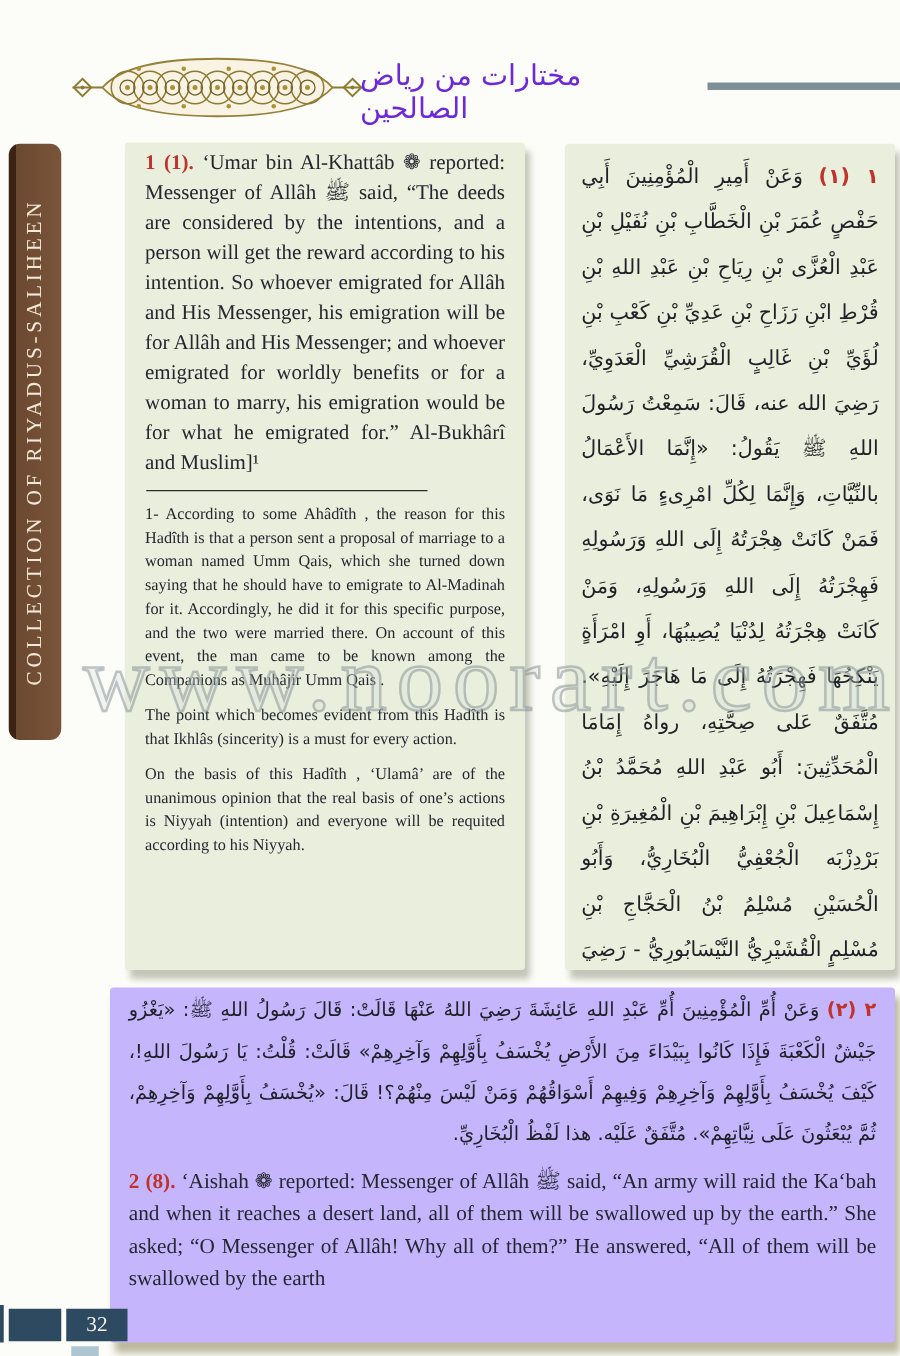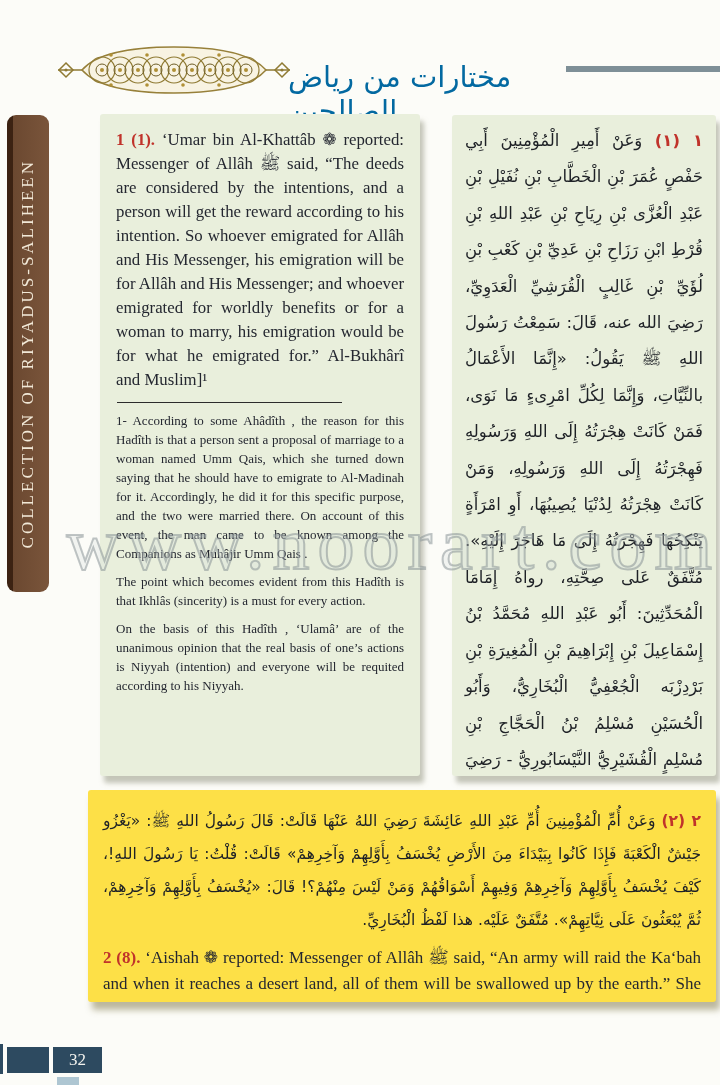--- a/index.html
+++ b/index.html
@@ -4,46 +4,46 @@
 <style>
   html,body{margin:0;padding:0;}
   body{
     width:720px;height:1085px;position:relative;overflow:hidden;
     background:#fcfcf8;
     font-family:"Liberation Serif", serif;
   }
   
   .ornament{position:absolute;left:56px;top:44px;width:236px;height:52px;}
   .hdr-title{
-    position:absolute;right:162px;top:60px;width:270px;
+    position:absolute;right:162px;top:48px;width:270px;
     direction:rtl;text-align:left;
     font-family:"DejaVu Sans", sans-serif;
-    font-size:29px;color:#0369a1;letter-spacing:0px;
+    font-size:23px;color:#6d28d9;letter-spacing:0px;
   }
   .hdr-rule{position:absolute;left:566px;top:66px;width:154px;height:6px;background:#7e8f97;}
   
   .spine{
     position:absolute;left:7px;top:115px;width:42px;height:477px;
     background:linear-gradient(90deg,#3c2212 0,#3c2212 6px,#6b4830 6px,#7a553b 100%);
     border-radius:9px;display:flex;align-items:center;justify-content:center;
     z-index:2;
   }
   .spine span{
     writing-mode:vertical-rl;transform:rotate(180deg);
     color:#f2e9d8;font-size:17px;letter-spacing:3px;white-space:nowrap;
     font-family:"Liberation Serif", serif;
   }
   
   .panel{position:absolute;background:#e9efdc;border-radius:3px;z-index:1;}
   .panel.green{box-shadow:4px 7px 5px rgba(150,152,132,.55);}
-  .en-panel{left:100px;top:114px;width:320px;height:662px;padding:14px 16px;box-sizing:border-box;overflow:hidden;}
+  .en-panel{left:100px;top:114px;width:320px;height:662px;padding:4px 16px;box-sizing:border-box;overflow:hidden;}
   .ar-panel{left:452px;top:115px;width:264px;height:661px;padding:8px 13px;box-sizing:border-box;overflow:hidden;}
   .yellow-panel{
-    left:88px;top:790px;width:628px;height:212px;padding:15px 15px;box-sizing:border-box;
-    background:#fde047;box-shadow:4px 8px 6px rgba(125,118,70,.5);overflow:hidden;
+    left:88px;top:790px;width:628px;height:284px;padding:2px 15px;box-sizing:border-box;
+    background:#c4b5fd;box-shadow:4px 8px 6px rgba(125,118,70,.5);overflow:hidden;
   }
   
   .red{color:#c0332b;font-weight:bold;}
   .en-main{
     margin:0;font-size:16.8px;line-height:24px;color:#242730;
     text-align:justify;
   }
   .fn-rule{border:none;border-top:1.6px solid #2c2c2c;width:78%;margin:10px 0 8px 1px;}
   .footnote{
     margin:0 0 9px 0;font-size:13px;line-height:19px;color:#242730;text-align:justify;

